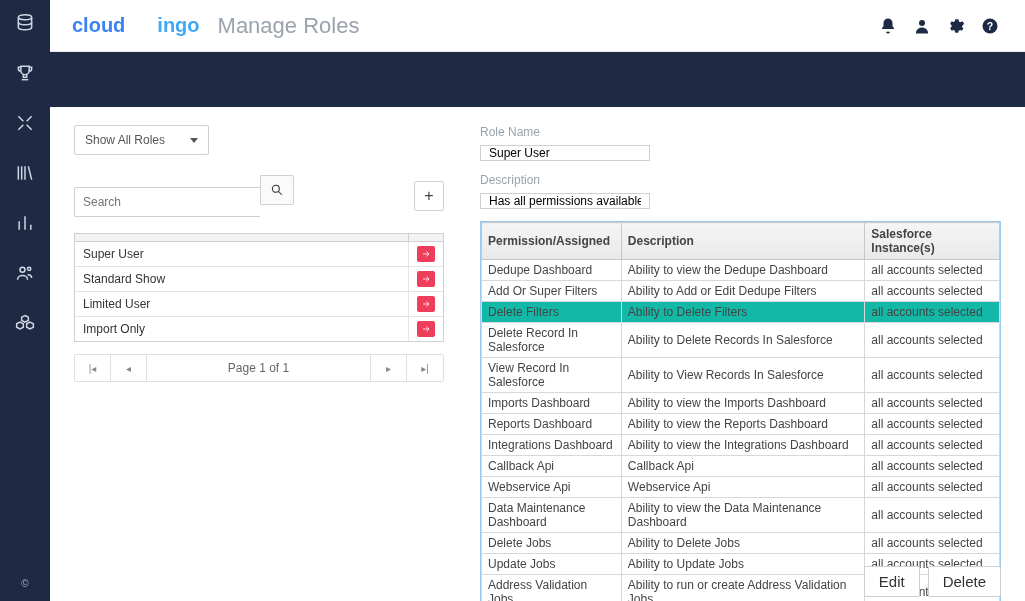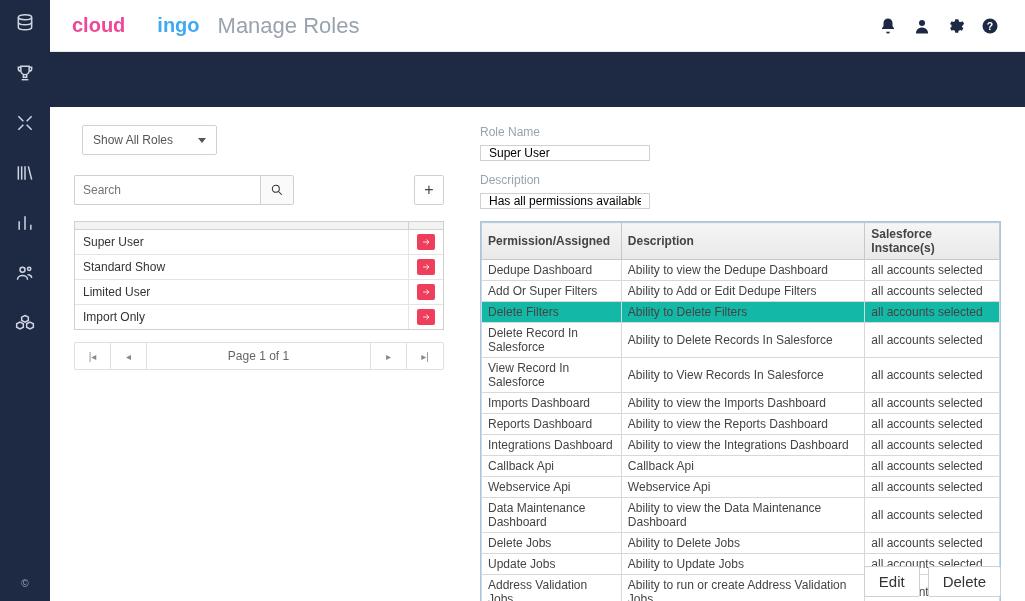--- a/index.html
+++ b/index.html
@@ -6,35 +6,35 @@
   body { font-family: Arial, Helvetica, sans-serif; font-size: 12px; color: #333; background: #fff; width: 1025px; height: 601px; overflow: hidden; }
   .layout { display: flex; height: 601px; }
   .sidebar { width: 50px; background: #1e2a44; display: flex; flex-direction: column; align-items: center; padding-top: 12px; gap: 28px; }
   .sidebar .nav-icon { color: #cfd5e2; width: 22px; height: 22px; display: flex; align-items: center; justify-content: center; cursor: pointer; }
   .sidebar .nav-icon svg { width: 20px; height: 20px; stroke: #cfd5e2; fill: none; stroke-width: 1.6; }
   .sidebar .spacer { flex: 1; }
   .sidebar .copyright { color: #9aa3ba; font-size: 10px; margin-bottom: 12px; }
   .main { flex: 1; display: flex; flex-direction: column; }
   .topbar { height: 52px; display: flex; align-items: center; padding: 0 22px; border-bottom: 1px solid #e9e9e9; }
   .logo { display: flex; align-items: baseline; font-weight: 700; font-size: 20px; margin-right: 18px; cursor: pointer; }
-  .logo .cloud { color: #ec4899; }
+  .logo .cloud { color: #3b82f6; }
   .logo .ingo { color: #3fa9f5; font-weight: 700; padding-left: 32px; }
   .page-title { font-size: 22px; color: #9aa3ad; font-weight: 400; }
   .topbar .grow { flex: 1; }
   .topbar .top-icon { width: 26px; height: 26px; display: flex; align-items: center; justify-content: center; margin-left: 8px; cursor: pointer; color: #1e2a44; }
   .topbar .top-icon svg { width: 18px; height: 18px; fill: #1e2a44; }
   .banner { height: 55px; background: #1e2a44; }
   .content { flex: 1; padding: 18px 24px 10px 24px; display: flex; gap: 36px; overflow: hidden; position: relative; }
   .left-col { width: 370px; }
   .right-col { flex: 1; display: flex; flex-direction: column; }
-  .dropdown { border: 1px solid #d0d0d0; border-radius: 2px; height: 30px; width: 135px; display: flex; align-items: center; padding: 0 10px; cursor: pointer; justify-content: space-between; color: #555; margin-bottom: 20px; margin-left: 8px; }
+  .dropdown { border: 1px solid #d0d0d0; border-radius: 2px; height: 30px; width: 135px; display: flex; align-items: center; padding: 0 10px; cursor: pointer; justify-content: space-between; color: #555; margin-bottom: 20px; }
   .dropdown .caret { border-left: 4px solid transparent; border-right: 4px solid transparent; border-top: 5px solid #555; }
   .search-row { display: flex; gap: 10px; align-items: center; margin-bottom: 16px; }
   .search-input { flex: 1; display: flex; }
-  .search-input input { flex: 1; height: 30px; border: 1px solid #d0d0d0; border-right: none; border-radius: 2px 0 0 2px; padding: 0 8px; font-size: 12px; outline: none; }
+  .search-input input { flex: 1; height: 30px; border: 1px solid #d0d0d0; border-right: none; border-radius: 2px 0 0 2px; padding: 0 8px; font-size: 12px; outline: none; margin-top: 12px; }
   .search-input .search-btn { width: 34px; height: 30px; border: 1px solid #d0d0d0; border-radius: 0 2px 2px 0; background: #fafafa; display: flex; align-items: center; justify-content: center; cursor: pointer; }
   .add-btn { width: 30px; height: 30px; border: 1px solid #d0d0d0; border-radius: 2px; background: #fff; display: flex; align-items: center; justify-content: center; cursor: pointer; font-size: 16px; color: #444; margin-left: auto; }
   .roles-table { border: 1px solid #d0d0d0; }
   .role-row { display: flex; border-bottom: 1px solid #e4e4e4; }
   .role-row:last-child { border-bottom: none; }
   .role-name { flex: 1; padding: 5px 8px; border-right: 1px solid #e4e4e4; cursor: pointer; }
   .role-action { width: 34px; display: flex; align-items: center; justify-content: center; }
   .goto-badge { width: 18px; height: 16px; border-radius: 2px; background: #ef3e5b; display: flex; align-items: center; justify-content: center; cursor: pointer; }
   .goto-badge svg { width: 10px; height: 10px; stroke: #fff; fill: none; stroke-width: 2; }
   .roles-header-row { background: #f3f3f3; height: 8px; border-bottom: 1px solid #d0d0d0; display:flex; }

